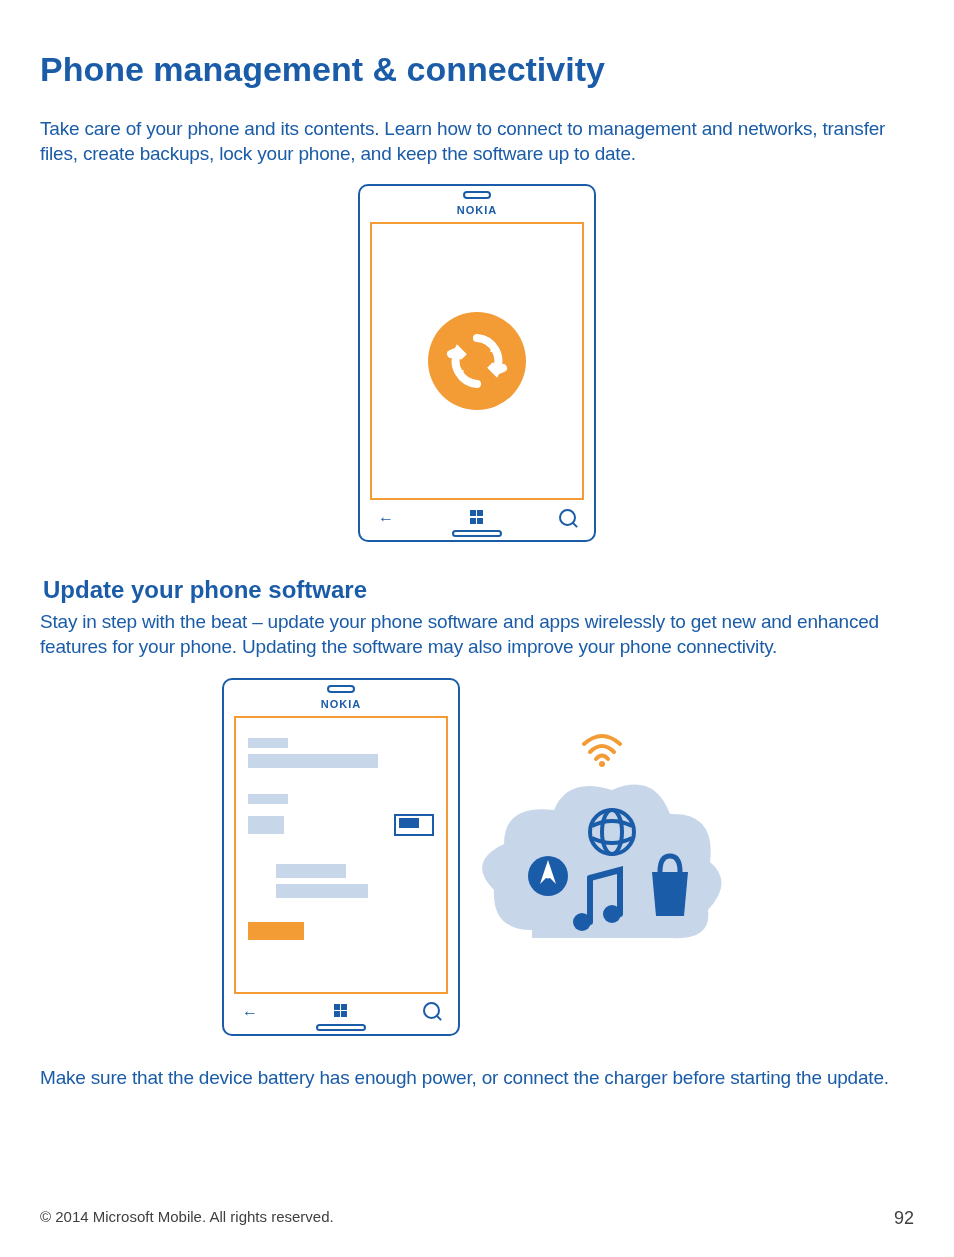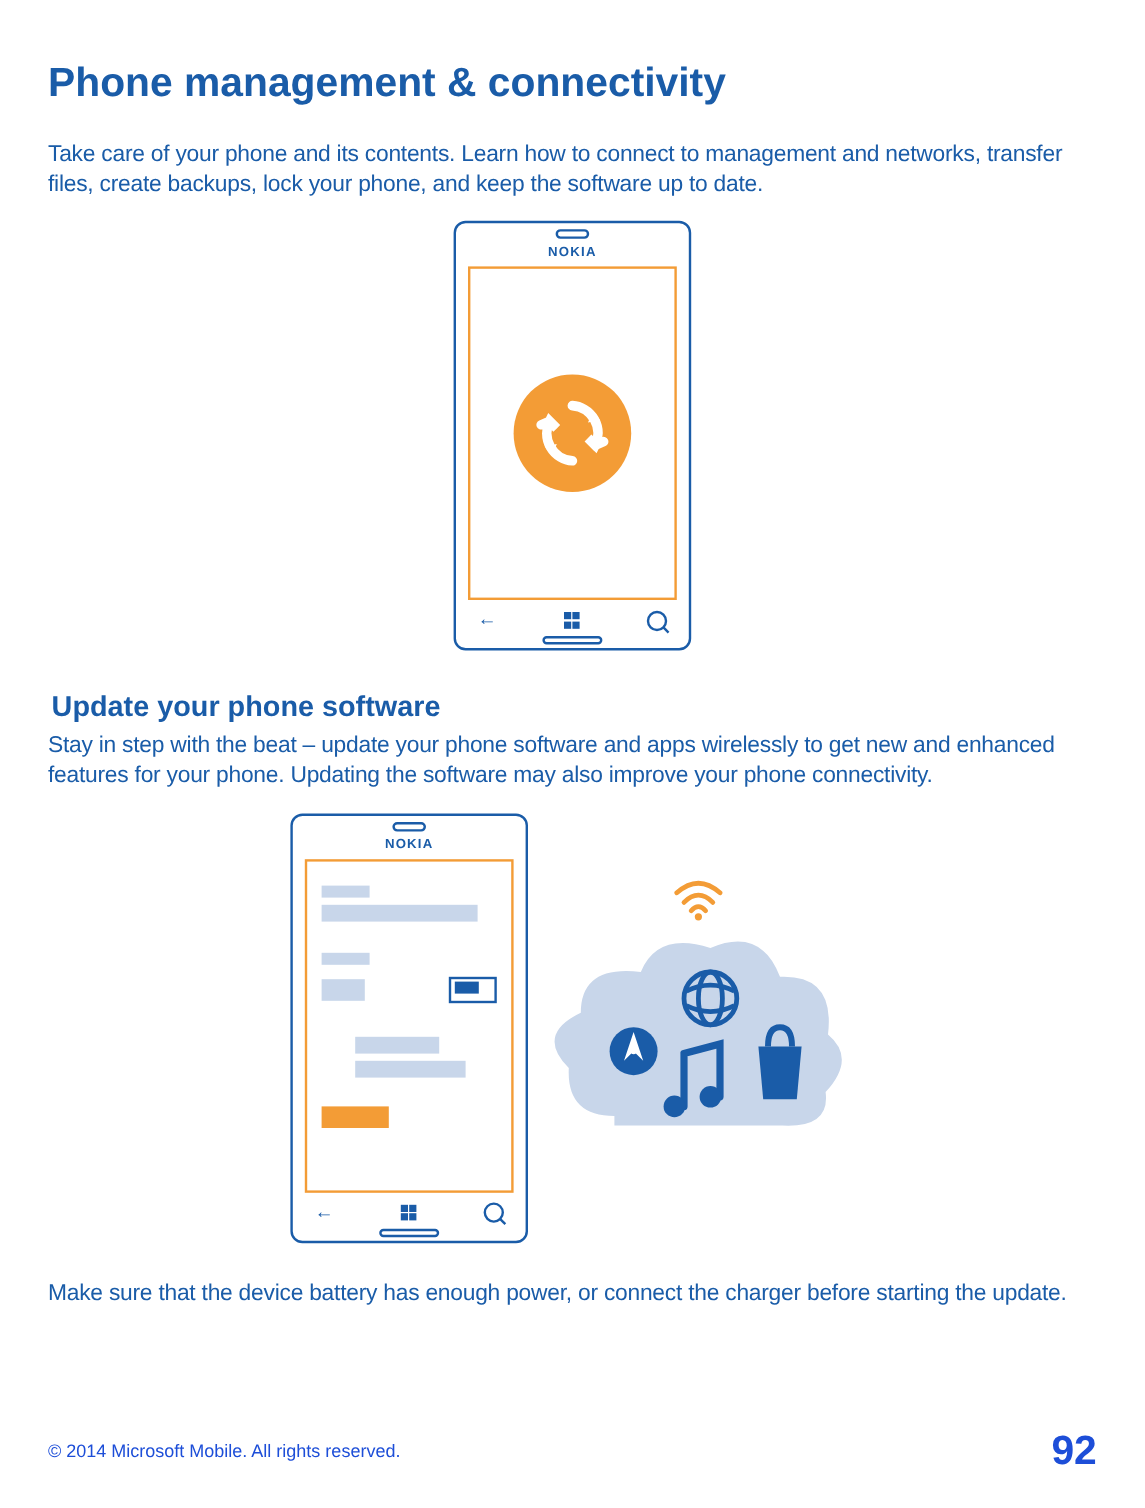--- a/index.html
+++ b/index.html
@@ -1,21 +1,21 @@
 <!DOCTYPE html>
 <html><head>
 <meta charset="utf-8">
 <style>
 html,body{margin:0;padding:0;background:#fff}
 body{width:954px;min-height:1257px;box-sizing:border-box;padding:50px 40px 20px;font-family:"Segoe UI",Arial,sans-serif;color:#1a5ca8;position:relative}
 h1{font-size:34px;font-weight:700;margin:0 0 28px;color:#1a5ca8}
 h2{font-size:24px;font-weight:700;margin:0 3px 6px;color:#1a5ca8}
 p{font-size:19px;line-height:1.3;margin:0 0 18px;color:#1a5ca8;letter-spacing:-0.2px}
 .fig{text-align:center;margin:18px 0 34px}
-.phone{display:inline-block;width:198px;height:358px;border:2px solid #1a5ca8;border-radius:10px;position:relative;padding:6px;box-sizing:border-box;vertical-align:middle}
+.phone{display:inline-block;width:238px;height:358px;border:2px solid #1a5ca8;border-radius:10px;position:relative;padding:6px;box-sizing:border-box;vertical-align:middle}
 .earpiece{position:absolute;top:5px;left:50%;transform:translateX(-50%);width:24px;height:4px;border:2px solid #1a5ca8;border-radius:4px}
 .brand{position:absolute;top:18px;left:0;right:0;text-align:center;font-size:11px;font-weight:800;letter-spacing:1px;color:#1a5ca8}
 .screen{position:absolute;top:36px;left:10px;right:10px;bottom:40px;border:2px solid #f39c36}
 .navbar{position:absolute;left:18px;right:18px;bottom:14px;display:flex;justify-content:space-between;align-items:center;color:#1a5ca8}
 .nav-back{font-size:16px;font-weight:700}
 .nav-win{display:inline-flex;flex-wrap:wrap;width:14px;height:14px;gap:1px}
 .nav-win span{width:6px;height:6px;background:#1a5ca8}
 .nav-search{width:13px;height:13px;border:2px solid #1a5ca8;border-radius:50%;position:relative;display:inline-block}
 .nav-search::after{content:'';position:absolute;width:2px;height:6px;background:#1a5ca8;bottom:-4px;right:-2px;transform:rotate(-45deg)}
 .homebtn{position:absolute;bottom:3px;left:50%;transform:translateX(-50%);width:46px;height:3px;border:2px solid #1a5ca8;border-radius:4px}
@@ -24,23 +24,23 @@
 .bar.s{width:40px;height:10px}
 .bar.m{width:130px;height:14px}
 .bar.sm{width:36px;height:18px;display:inline-block;vertical-align:middle}
 .toggle-box{display:inline-block;width:36px;height:18px;border:2px solid #1a5ca8;vertical-align:middle;margin-left:48px;position:relative}
 .toggle-box::before{content:'';position:absolute;left:3px;top:2px;width:20px;height:10px;background:#1a5ca8}
 .orange-btn{width:56px;height:18px;background:#f39c36;margin-top:24px}
 .sub{margin-left:28px}
 .fig2{display:flex;justify-content:center;align-items:center;gap:12px;margin:14px 0 30px}
 .cloud-wrap{position:relative;width:260px;height:250px}
 .wifi{position:absolute;top:0;left:50%;transform:translateX(-50%)}
-.footer{position:absolute;bottom:28px;left:40px;right:40px;display:flex;justify-content:space-between;align-items:center;color:#1d4ed8}
+.footer{position:absolute;bottom:28px;left:40px;right:40px;display:flex;justify-content:space-between;align-items:flex-start;color:#404040}
 .copyright{font-size:15px}
-.pagenum{font-size:34px;font-weight:700}
+.pagenum{font-size:18px;font-weight:400}
 </style>
 </head>
 <body>
 
 <h1>Phone management &amp; connectivity</h1>
 
 <p>Take care of your phone and its contents. Learn how to connect to management and networks, transfer files, create backups, lock your phone, and keep the software up to date.</p>
 
 <div class="fig">
   <div class="phone">

